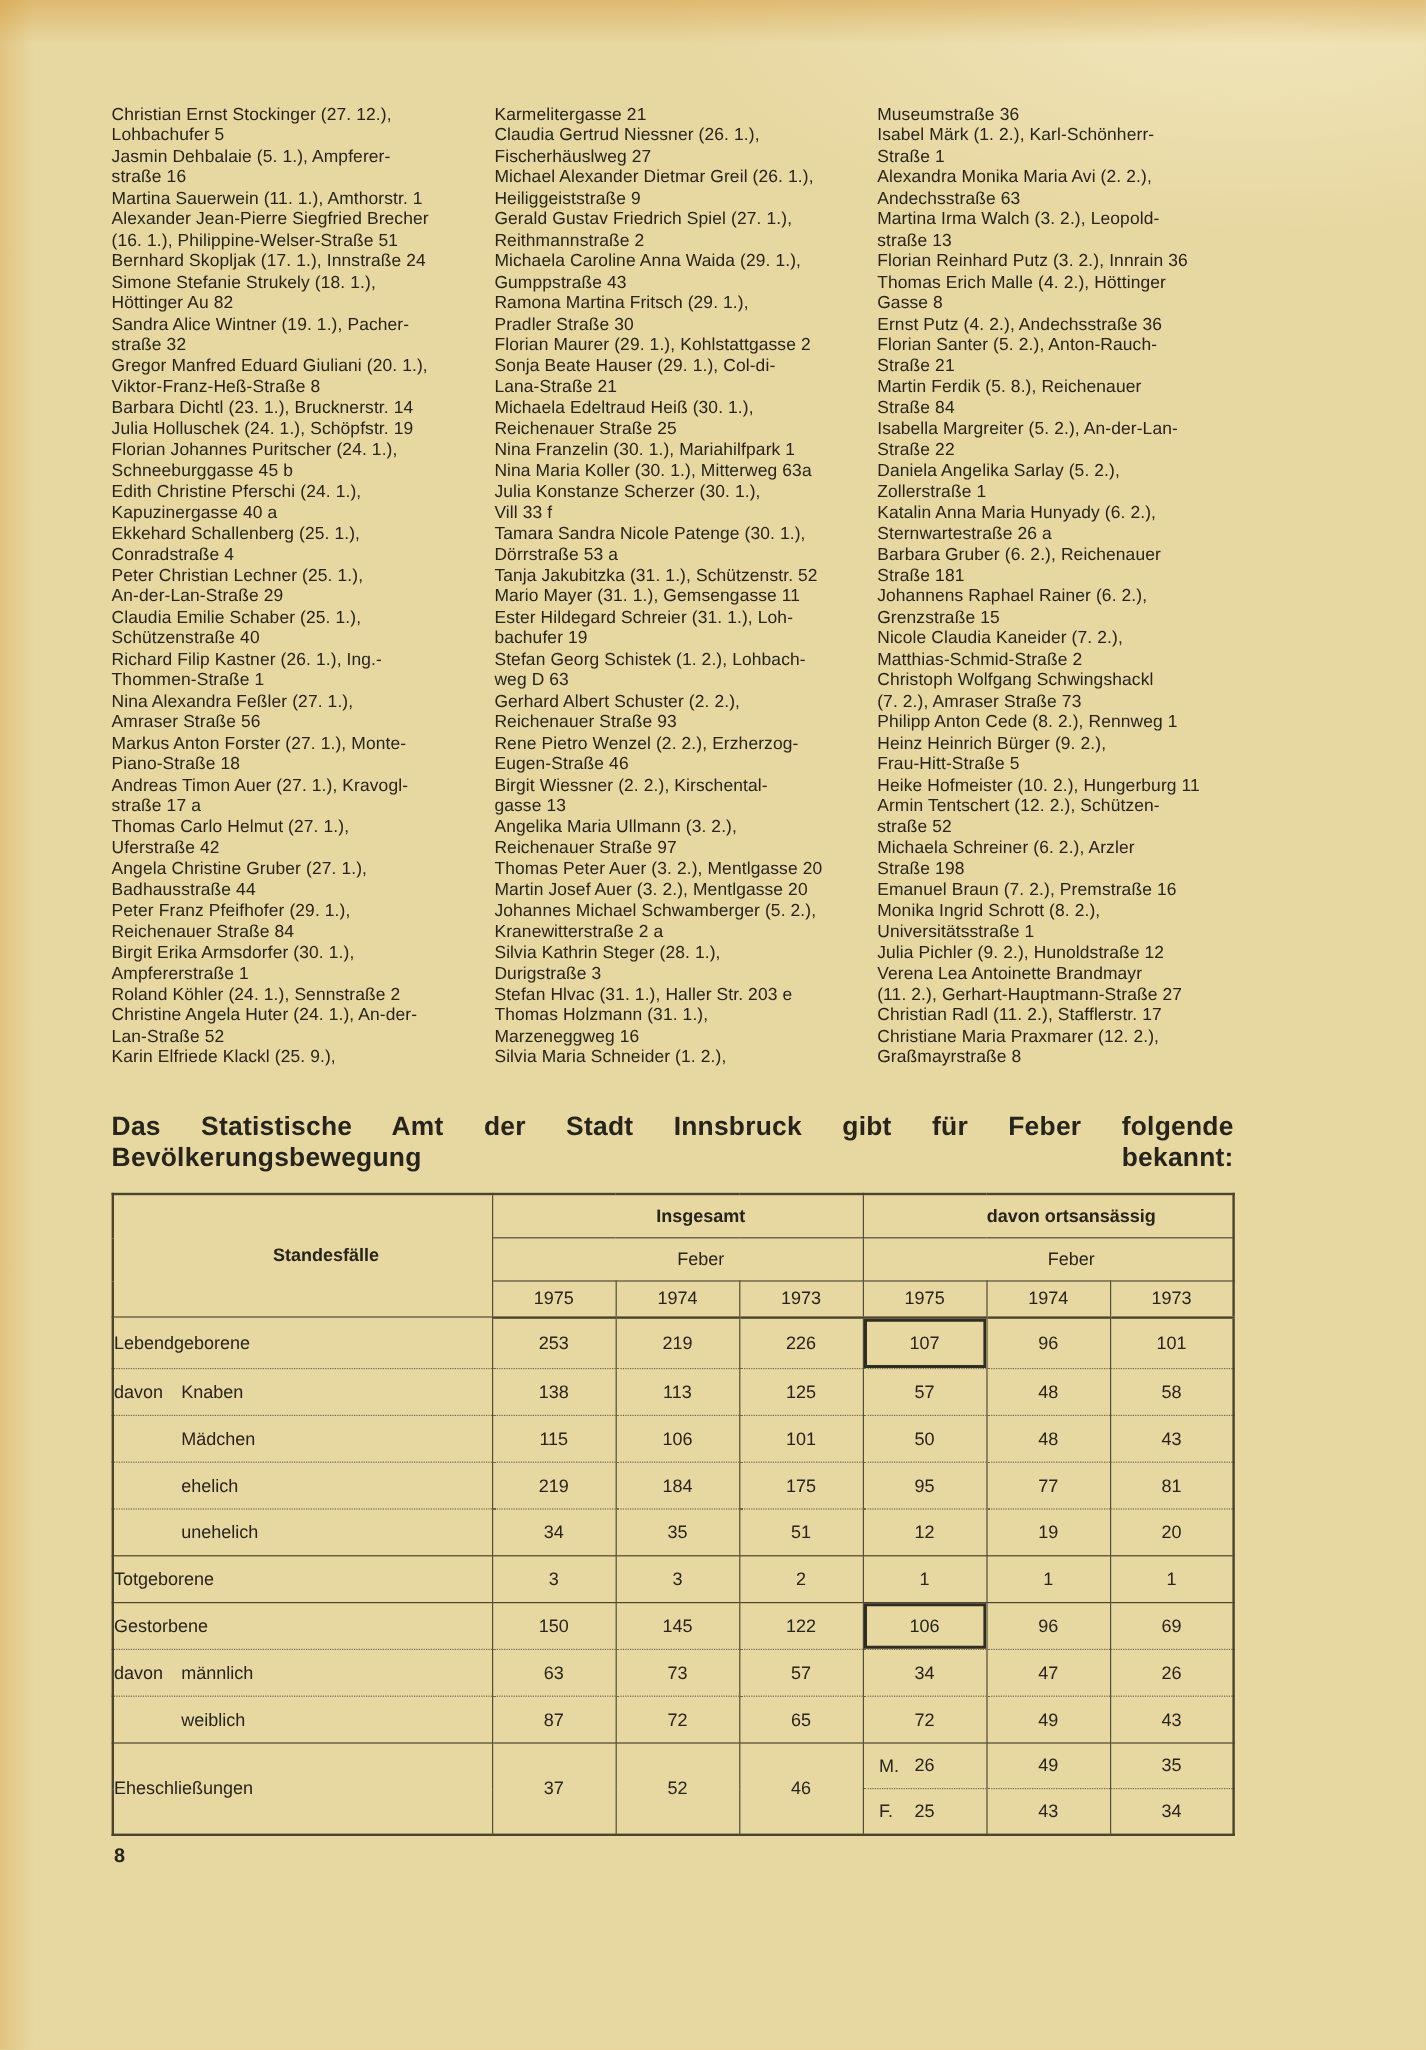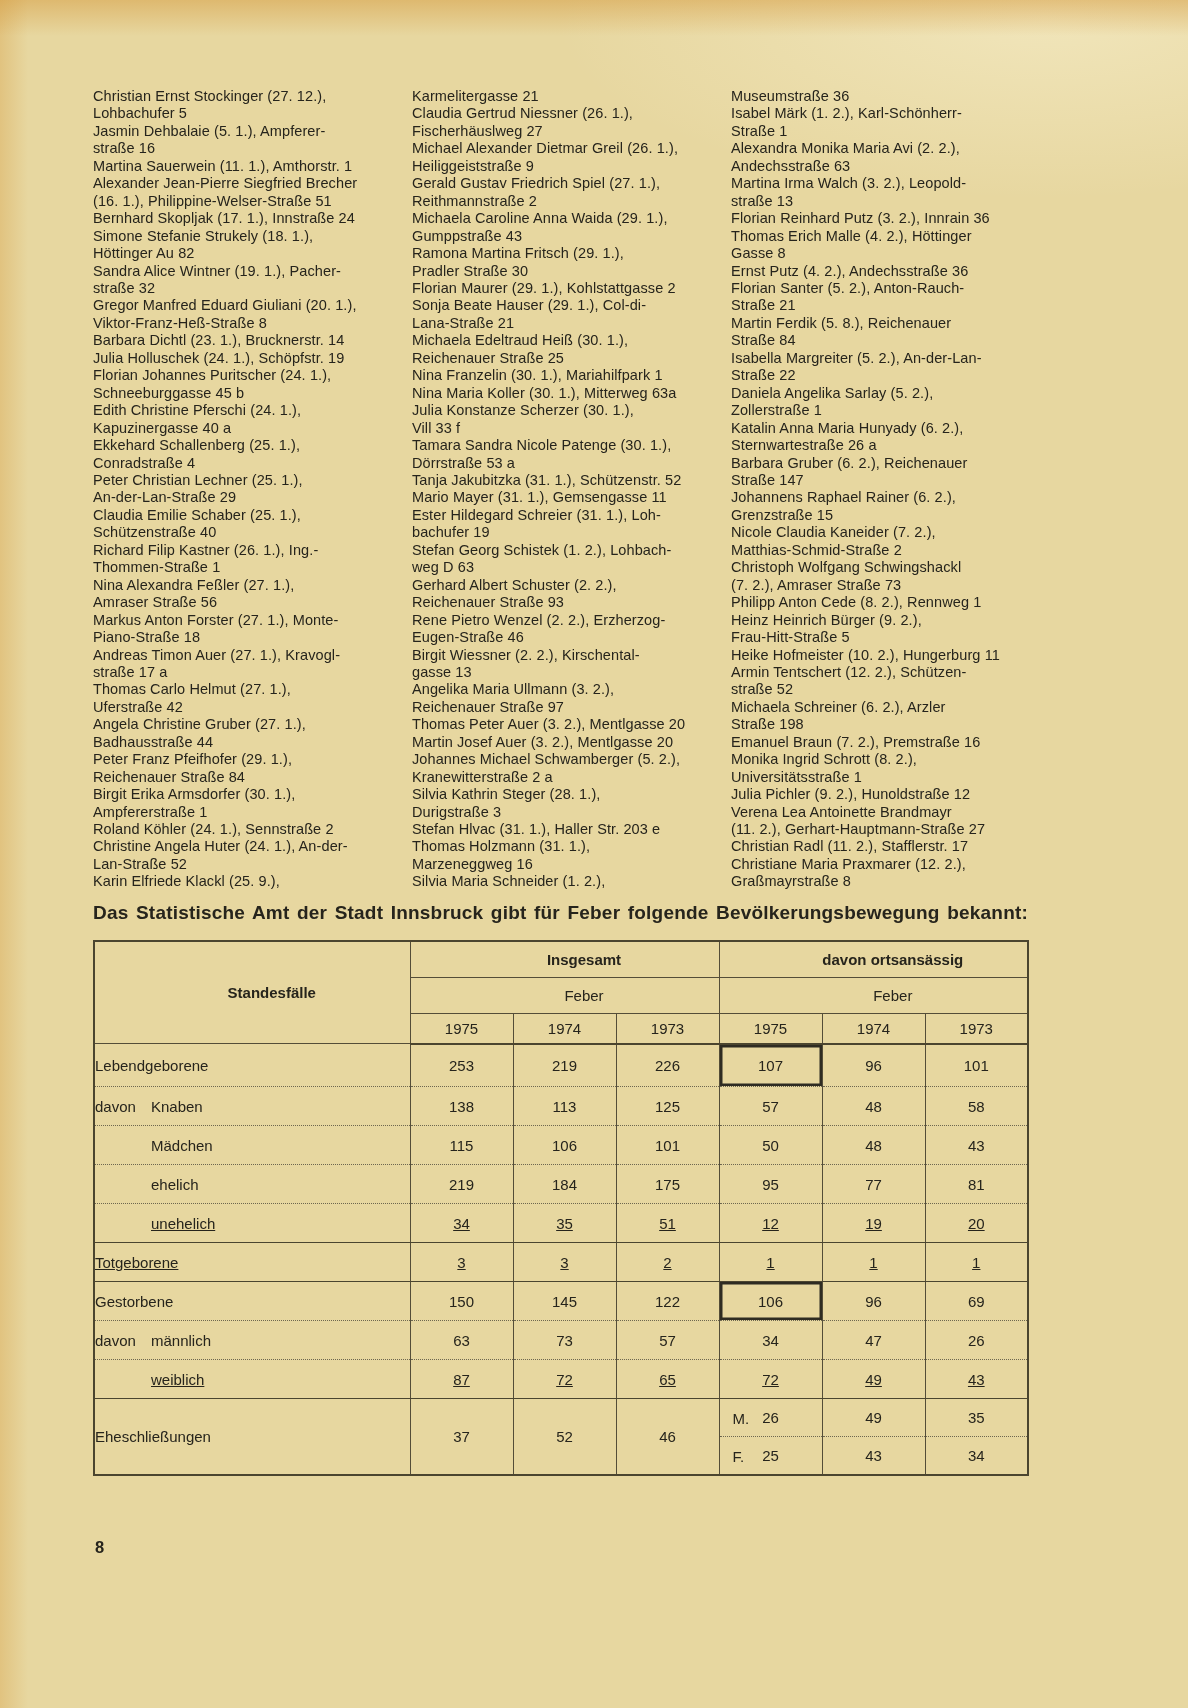--- a/index.html
+++ b/index.html
@@ -21,22 +21,22 @@
     inset: 0;
     padding: 88px 65px 0 93px;
     box-sizing: border-box;
   }
   .names-section { display: flex; gap: 20px; }
   .col { width: 299px; font-size: 14.5px; line-height: 17.45px; letter-spacing: 0.1px; }
   .col .line { white-space: nowrap; }
 
   .table-heading {
     width: 935px;
-    margin: 11px 0 16px 0;
-    font-size: 19px;
+    margin: 35px 0 16px 0;
+    font-size: 22px;
     font-weight: bold;
     letter-spacing: 0.2px;
     text-align: justify;
     text-align-last: justify;
   }
 
   .stats-table {
     border-collapse: collapse;
     table-layout: fixed;
     width: 935px;
@@ -60,21 +60,21 @@
   tr.h1 th, tr.h2 th { border-bottom: 1px solid #544d38; padding-left: 39px; }
   tr.h3 th { border-bottom: 2px solid #4b452f; }
   th.th-label { font-weight: bold; text-align: center; }
   tr.h1 th.group-head { font-weight: bold; }
   th { text-align: center; }
 
   .stats-table tr.data-row { height: 39px; }
   .stats-table tr.r-first { height: 43px; }
   .stats-table tr.m-sub { height: 38px; }
   tr.dotted > td { border-bottom: 1px dotted #6e6750; }
-  tr.solid > td { border-bottom: 1.5px solid #4b452f; text-decoration: underline; }
+  tr.solid > td { border-bottom: 1.5px solid #4b452f; }
   td.mfrow-dotted { border-bottom: 1px dotted #6e6750 !important; }
 
   .td-label { text-align: left; padding-left: 17px; }
   .prefix { display: inline-block; width: 56px; }
   td.num { text-align: center; }
   td.boxed { box-shadow: inset 0 0 0 2.5px #2f2c22; }
   td.mf-cell { position: relative; }
   .mf-tag { position: absolute; left: 13px; top: 50%; transform: translateY(-50%); }
 
   .page-number {
@@ -203,21 +203,21 @@
         <div class="line">Straße 21</div>
         <div class="line">Martin Ferdik (5. 8.), Reichenauer</div>
         <div class="line">Straße 84</div>
         <div class="line">Isabella Margreiter (5. 2.), An-der-Lan-</div>
         <div class="line">Straße 22</div>
         <div class="line">Daniela Angelika Sarlay (5. 2.),</div>
         <div class="line">Zollerstraße 1</div>
         <div class="line">Katalin Anna Maria Hunyady (6. 2.),</div>
         <div class="line">Sternwartestraße 26 a</div>
         <div class="line">Barbara Gruber (6. 2.), Reichenauer</div>
-        <div class="line">Straße 147</div>
+        <div class="line">Straße 181</div>
         <div class="line">Johannens Raphael Rainer (6. 2.),</div>
         <div class="line">Grenzstraße 15</div>
         <div class="line">Nicole Claudia Kaneider (7. 2.),</div>
         <div class="line">Matthias-Schmid-Straße 2</div>
         <div class="line">Christoph Wolfgang Schwingshackl</div>
         <div class="line">(7. 2.), Amraser Straße 73</div>
         <div class="line">Philipp Anton Cede (8. 2.), Rennweg 1</div>
         <div class="line">Heinz Heinrich Bürger (9. 2.),</div>
         <div class="line">Frau-Hitt-Straße 5</div>
         <div class="line">Heike Hofmeister (10. 2.), Hungerburg 11</div>

